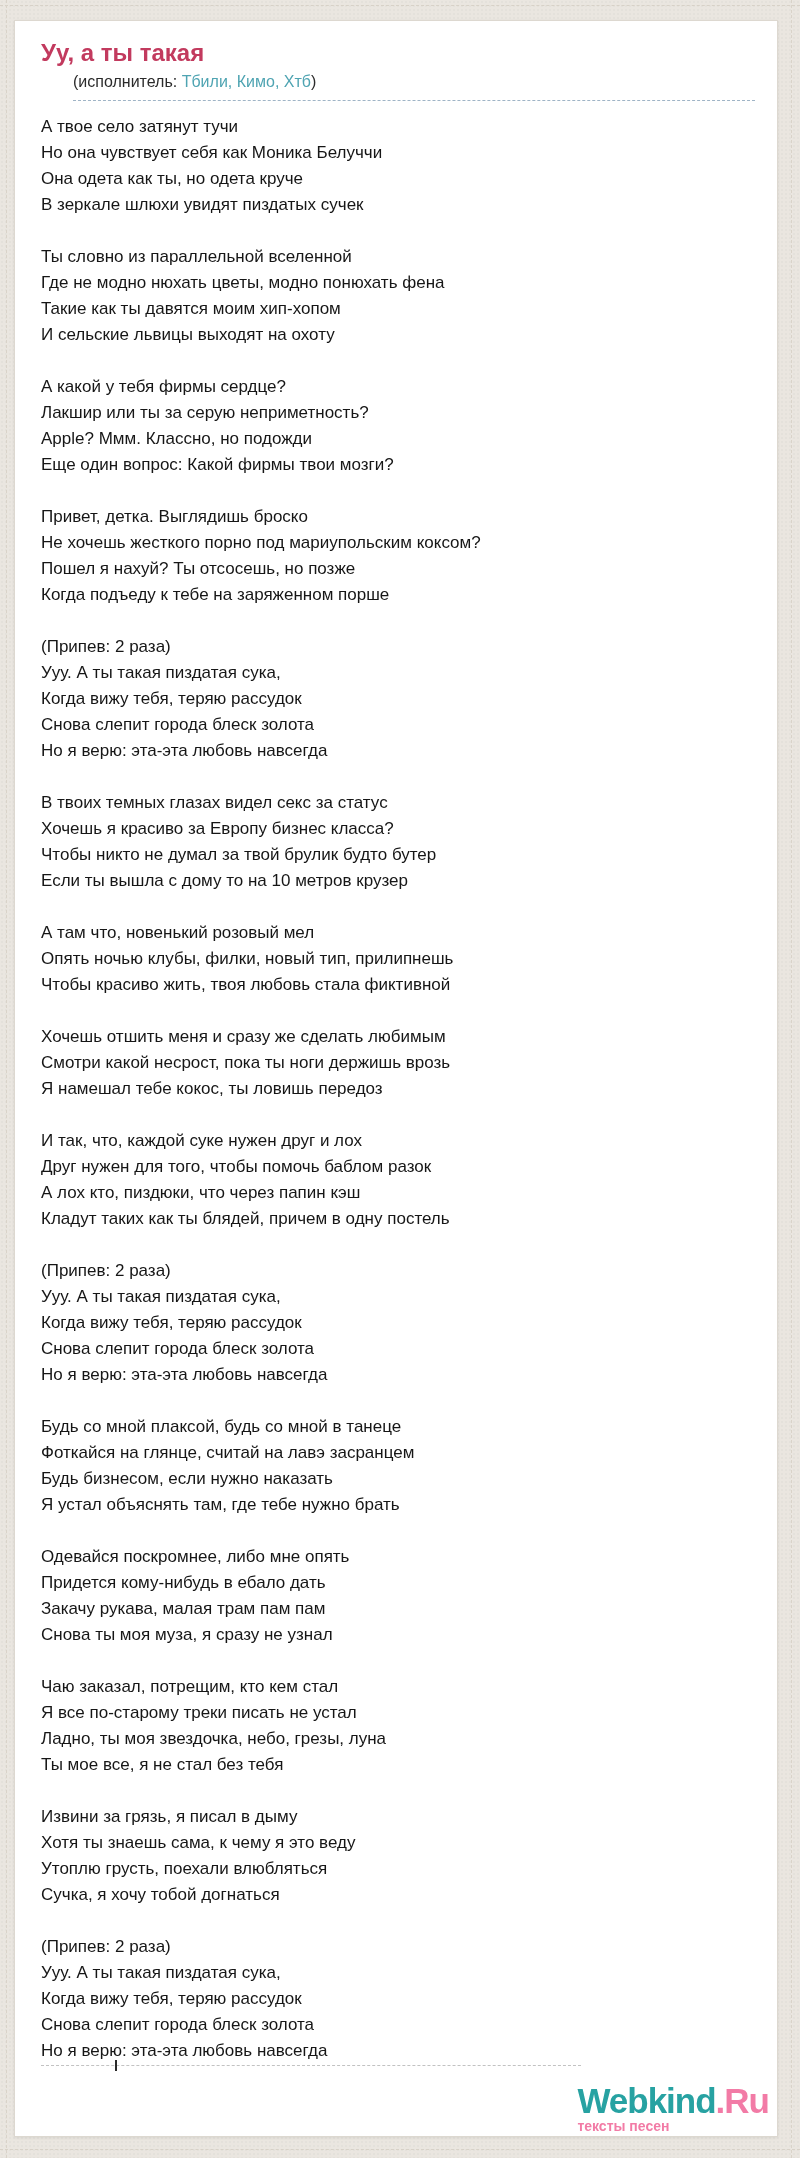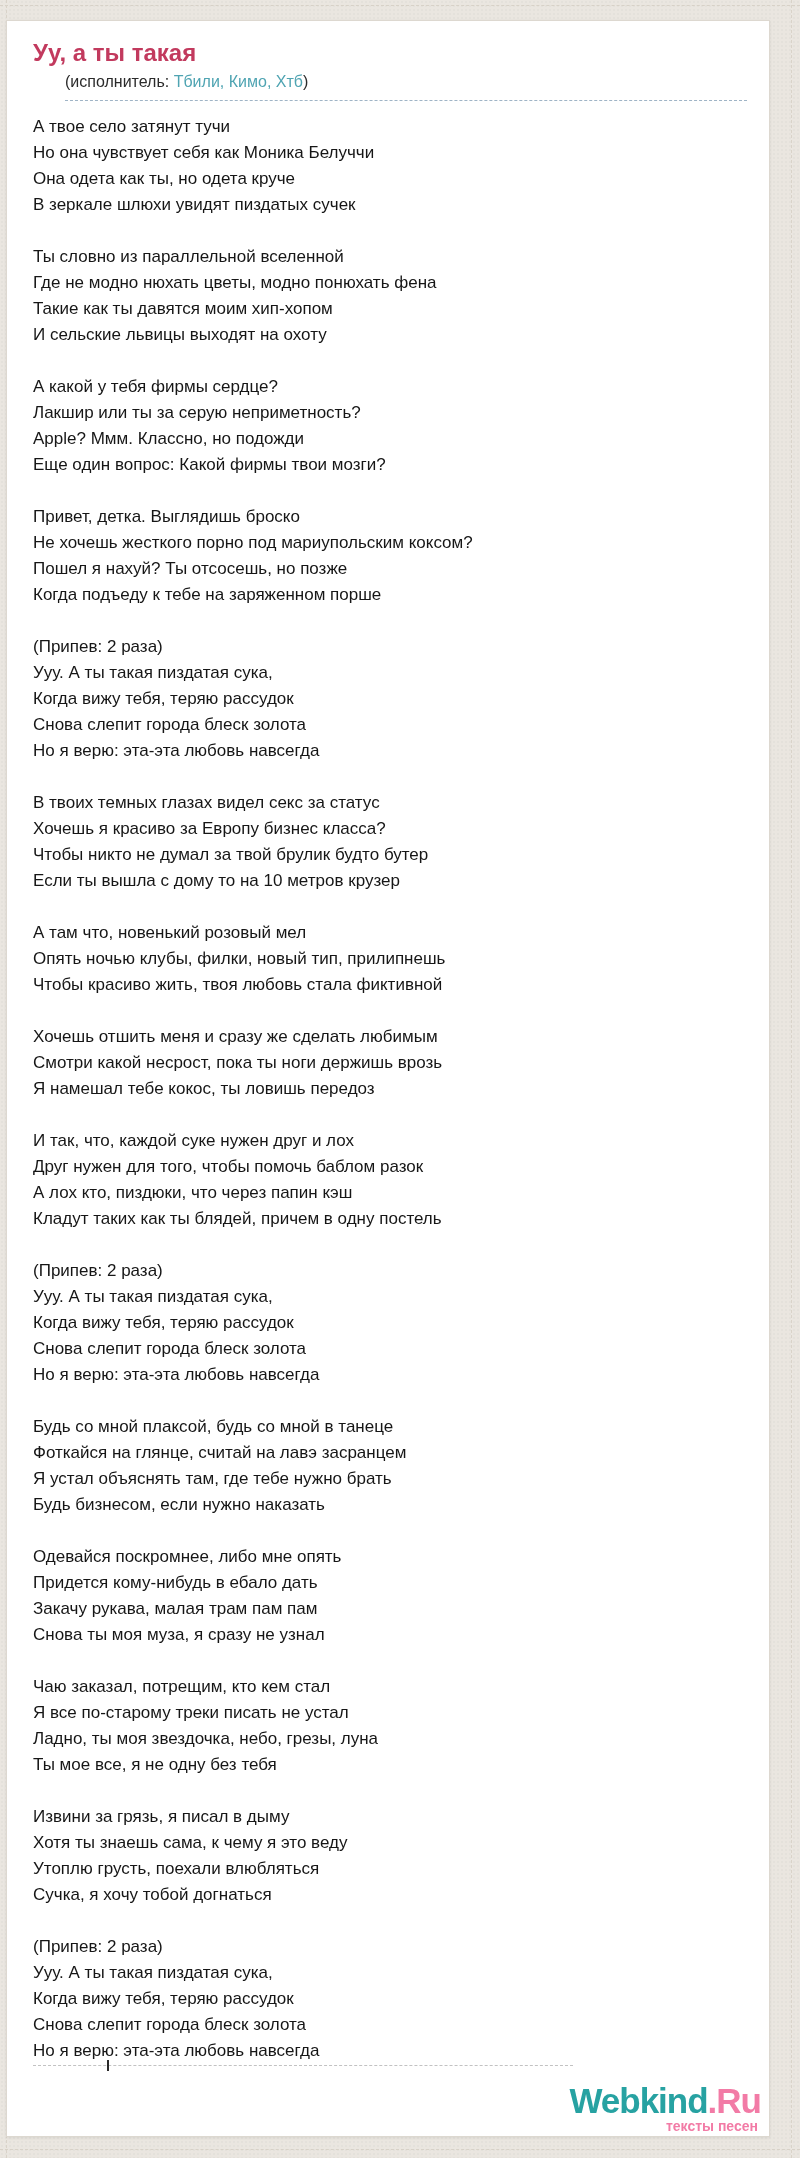--- a/index.html
+++ b/index.html
@@ -25,21 +25,21 @@
   .seam-left {
     position: absolute; left: 6px; top: 0; height: 2158px;
     border-left: 1px dashed #d9d3c9;
   }
   .seam-right {
     position: absolute; left: 791px; top: 0; height: 2158px;
     border-left: 1px dashed #d9d3c9;
   }
   .card {
     position: absolute;
-    left: 6px; top: 20px;
+    left: 14px; top: 20px;
     width: 764px; height: 2117px;
     box-sizing: border-box;
     background: #ffffff;
     border: 1px solid #ddd8d0;
     box-shadow: 0 1px 3px rgba(0,0,0,0.07);
     padding: 16px 22px 0 26px;
     overflow: hidden;
   }
   .song-title {
     margin: 2px 0 6px 0;
@@ -75,21 +75,20 @@
   }
   .text-cursor {
     position: absolute;
     left: 74px; top: -6px;
     width: 2px; height: 11px;
     background: #2a2a2a;
   }
   .logo {
     position: absolute;
     right: 8px; bottom: 3px;
-    text-align: right;
     line-height: 1;
     text-decoration: none;
     display: block;
     margin-top: 18px;
   }
   .logo .wordmark {
     font-size: 35px;
     font-weight: bold;
     letter-spacing: -1px;
   }
@@ -177,34 +176,34 @@
       <div class="stanza">
         <div class="line">(Припев: 2 раза)</div>
         <div class="line">Ууу. А ты такая пиздатая сука,</div>
         <div class="line">Когда вижу тебя, теряю рассудок</div>
         <div class="line">Снова слепит города блеск золота</div>
         <div class="line">Но я верю: эта-эта любовь навсегда</div>
       </div>
       <div class="stanza">
         <div class="line">Будь со мной плаксой, будь со мной в танеце</div>
         <div class="line">Фоткайся на глянце, считай на лавэ засранцем</div>
+        <div class="line">Будь бизнесом, если нужно наказать</div>
         <div class="line">Я устал объяснять там, где тебе нужно брать</div>
-        <div class="line">Будь бизнесом, если нужно наказать</div>
       </div>
       <div class="stanza">
         <div class="line">Одевайся поскромнее, либо мне опять</div>
         <div class="line">Придется кому-нибудь в ебало дать</div>
         <div class="line">Закачу рукава, малая трам пам пам</div>
         <div class="line">Снова ты моя муза, я сразу не узнал</div>
       </div>
       <div class="stanza">
         <div class="line">Чаю заказал, потрещим, кто кем стал</div>
         <div class="line">Я все по-старому треки писать не устал</div>
         <div class="line">Ладно, ты моя звездочка, небо, грезы, луна</div>
-        <div class="line">Ты мое все, я не одну без тебя</div>
+        <div class="line">Ты мое все, я не стал без тебя</div>
       </div>
       <div class="stanza">
         <div class="line">Извини за грязь, я писал в дыму</div>
         <div class="line">Хотя ты знаешь сама, к чему я это веду</div>
         <div class="line">Утоплю грусть, поехали влюбляться</div>
         <div class="line">Сучка, я хочу тобой догнаться</div>
       </div>
       <div class="stanza">
         <div class="line">(Припев: 2 раза)</div>
         <div class="line">Ууу. А ты такая пиздатая сука,</div>

